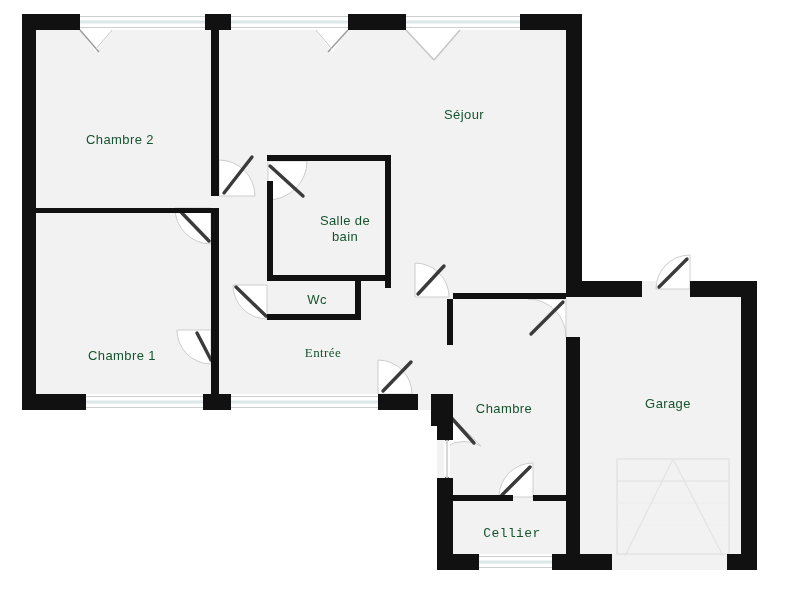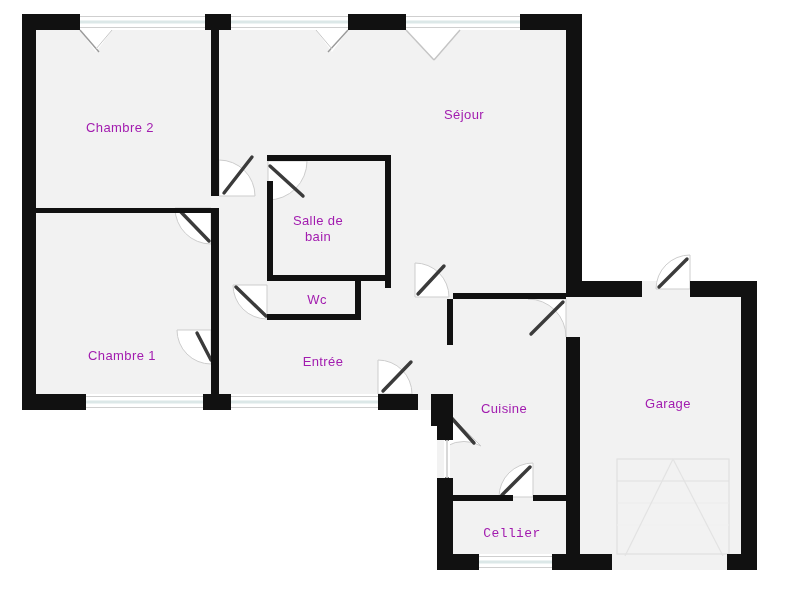--- a/index.html
+++ b/index.html
@@ -21,21 +21,21 @@
   #plan-svg {
     position: absolute;
     left: 0;
     top: 0;
     width: 800px;
     height: 600px;
     display: block;
   }
   .room-label {
     position: absolute;
-    color: #a21caf;
+    color: #14532d;
     font-family: "Liberation Sans", sans-serif;
     font-size: 13px;
     letter-spacing: 0.4px;
     text-align: center;
     line-height: 1.25;
     white-space: pre-line;
     transform: translate(-50%, -50%);
     user-select: none;
   }
 </style>
@@ -190,25 +190,25 @@
         <rect x="566" y="281" width="76" height="16" fill="#111111"></rect>
         <rect x="690" y="281" width="67" height="16" fill="#111111"></rect>
         <rect x="437" y="554" width="42" height="16" fill="#111111"></rect>
         <rect x="552" y="554" width="60" height="16" fill="#111111"></rect>
         <rect x="727" y="554" width="30" height="16" fill="#111111"></rect>
       </g>
 
   </svg>
 
   <div id="room-labels">
-      <div class="room-label" style="left: 120px; top: 128px;">Chambre 2</div>
+      <div class="room-label" style="left: 120px; top: 140px;">Chambre 2</div>
       <div class="room-label" style="left: 122px; top: 316px; margin-top: 40px;">Chambre 1</div>
       <div class="room-label" style="left: 464px; top: 115px;">Séjour</div>
-      <div class="room-label" style="left: 318px; top: 229px; text-align: center;">Salle de
+      <div class="room-label" style="left: 345px; top: 229px; text-align: center;">Salle de
 bain</div>
       <div class="room-label" style="left: 317px; top: 300px; text-align: right;">Wc</div>
-      <div class="room-label" style="left: 323px; top: 362px;">Entrée</div>
-      <div class="room-label" style="left: 504px; top: 409px;">Cuisine</div>
+      <div class="room-label" style="left: 323px; top: 353px; font-family: Liberation Serif, serif;">Entrée</div>
+      <div class="room-label" style="left: 504px; top: 409px;">Chambre</div>
       <div class="room-label" style="left: 512px; top: 534px; font-family: Liberation Mono, monospace;">Cellier</div>
       <div class="room-label" style="left: 668px; top: 404px;">Garage</div>
     </div>
 
 </div>
 
 </body></html>

